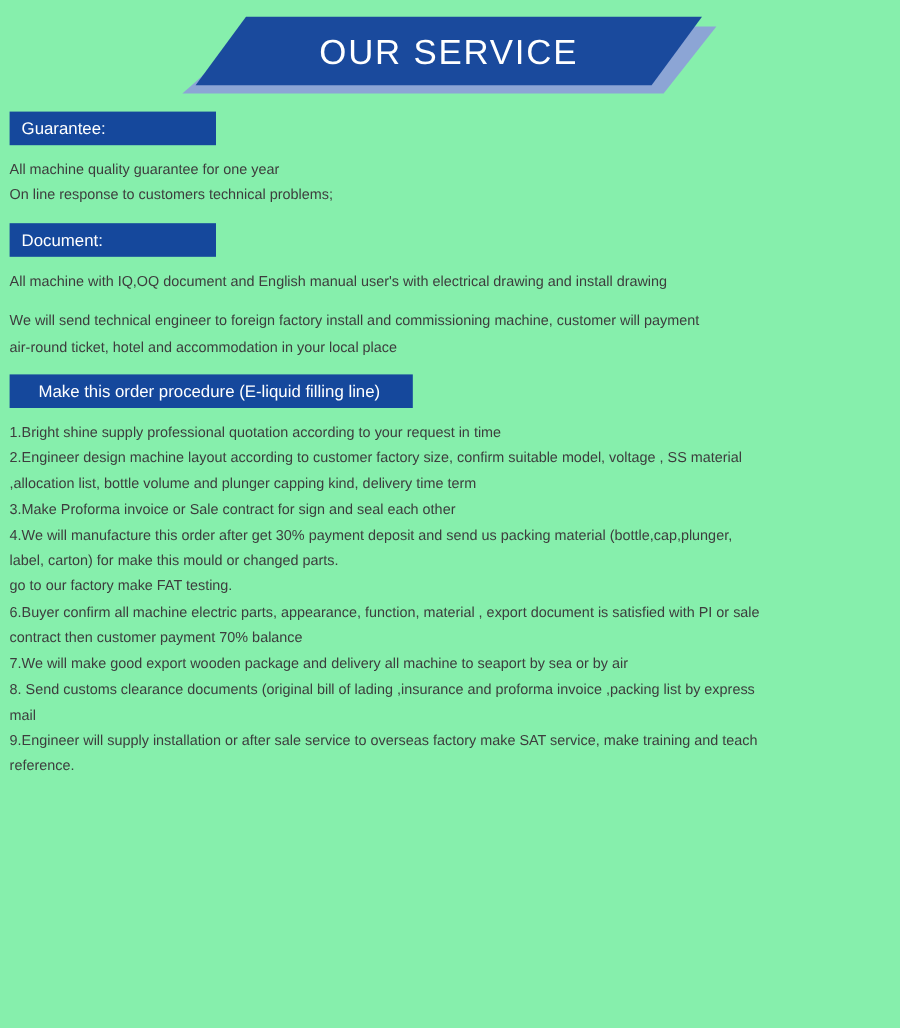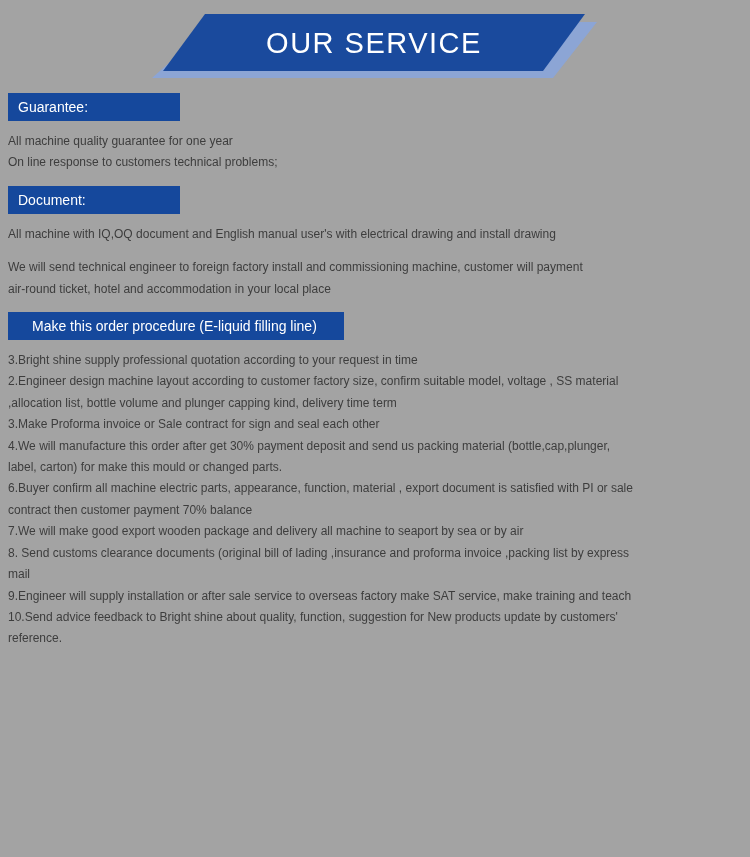--- a/index.html
+++ b/index.html
@@ -1,20 +1,20 @@
 <!DOCTYPE html>
 <html style="--primary-blue: #15489c; --text-color: #3d3d3d;"><head>
 <meta charset="utf-8">
 <style>
   html,body{margin:0;padding:0;background:#ffffff;}
   .page{
     position:relative;
     width:750px;
     height:857px;
-    background:#a3a3a3;
+    background:#86efac;
     font-family:"Liberation Sans","DejaVu Sans",sans-serif;
     color:var(--text-color,#3d3d3d);
     overflow:hidden;
   }
   .banner-wrap{
     width:750px;
     height:85px;
   }
   .banner-wrap svg{display:block;}
   .banner-title{
@@ -82,31 +82,31 @@
     <div class="section">
       <div class="sec-body">
           <div class="line">We will send technical engineer to foreign factory install and commissioning machine, customer will payment</div>
           <div class="line">air-round ticket, hotel and accommodation in your local place</div>
         </div>
     </div>
 
     <div class="section">
       <div class="section-header wide">Make this order procedure (E-liquid filling line)</div>
       <div class="sec-body">
-          <div class="line">3.Bright shine supply professional quotation according to your request in time</div>
+          <div class="line">1.Bright shine supply professional quotation according to your request in time</div>
           <div class="line">2.Engineer design machine layout according to customer factory size, confirm suitable model, voltage , SS material</div>
           <div class="line">,allocation list, bottle volume and plunger capping kind, delivery time term</div>
           <div class="line">3.Make Proforma invoice or Sale contract for sign and seal each other</div>
           <div class="line">4.We will manufacture this order after get 30% payment deposit and send us packing material (bottle,cap,plunger,</div>
           <div class="line">label, carton) for make this mould or changed parts.</div>
+          <div class="line">go to our factory make FAT testing.</div>
           <div class="line">6.Buyer confirm all machine electric parts, appearance, function, material , export document is satisfied with PI or sale</div>
           <div class="line">contract then customer payment 70% balance</div>
           <div class="line">7.We will make good export wooden package and delivery all machine to seaport by sea or by air</div>
           <div class="line">8. Send customs clearance documents (original bill of lading ,insurance and proforma invoice ,packing list by express</div>
           <div class="line">mail</div>
           <div class="line">9.Engineer will supply installation or after sale service to overseas factory make SAT service, make training and teach</div>
-          <div class="line">10.Send advice feedback to Bright shine about quality, function, suggestion for New products update by customers'</div>
           <div class="line">reference.</div>
         </div>
     </div>
 
   </div>
 </div>
 
 </body></html>

